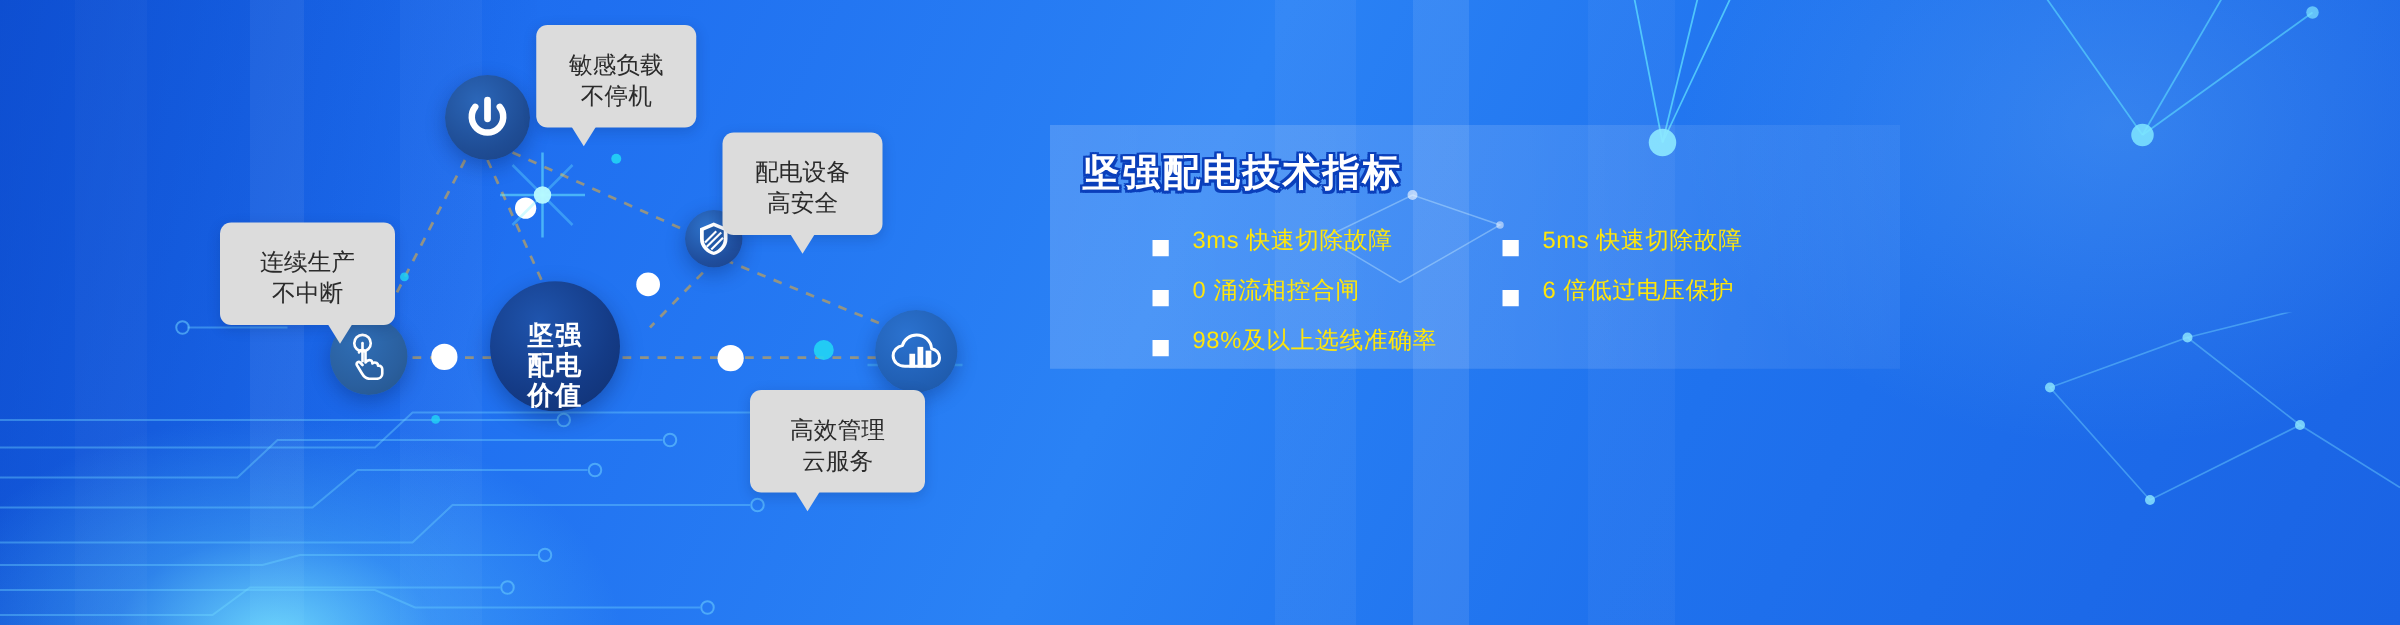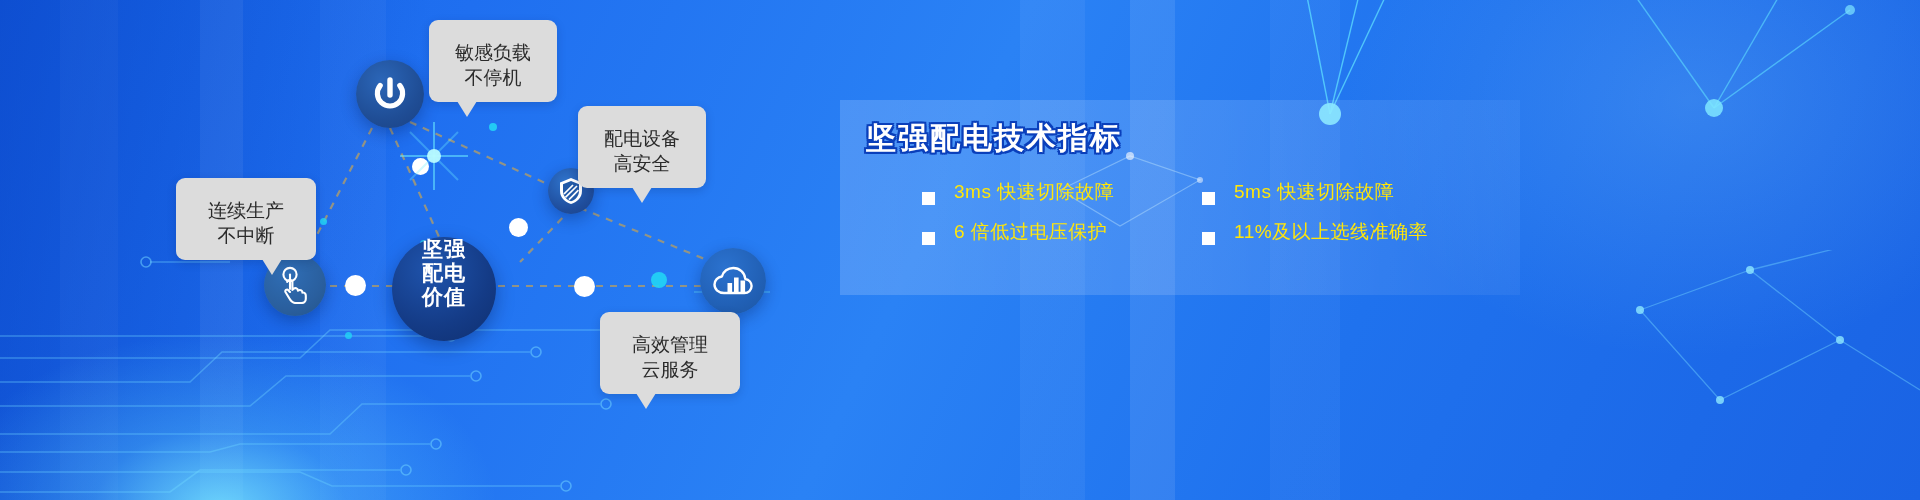--- a/index.html
+++ b/index.html
@@ -73,22 +73,22 @@
   
   .diagram { position: absolute; left: 0; top: 0; width: 840px; height: 500px; }
   .diagram svg.links { position: absolute; left: 0; top: 0; }
 
   .hub {
     position: absolute;
     width: 104px; height: 104px;
     border-radius: 50%;
     background: radial-gradient(circle at 38% 30%, #1f54ad 0%, #143b86 60%, #0f2f70 100%);
     box-shadow: 0 0 0 0 rgba(0,0,0,0.0), 0 6px 18px rgba(0,20,70,0.35);
-    display: flex; align-items: flex-start; justify-content: center;
-    left: 392px; top: 237px;
+    display: flex; align-items: flex-end; justify-content: center;
+    left: 392px; top: 225px; font-family: Liberation Serif, serif;
   }
   .hub-label {
     color: #ffffff;
     font-size: 21px;
     font-weight: bold;
     line-height: 1.14;
     text-align: center;
     letter-spacing: 1px;
     white-space: pre-line;
   }
@@ -389,22 +389,26 @@
       <span class="spec-marker"></span>
       <span class="spec-text">3ms 快速切除故障</span>
     </div>
     <div class="spec-item">
       <span class="spec-marker"></span>
       <span class="spec-text">5ms 快速切除故障</span>
     </div>
 
     <div class="spec-item">
       <span class="spec-marker"></span>
-      <span class="spec-text">6 倍低过电压保护</span>
-    </div>
-
+      <span class="spec-text">0 涌流相控合闸</span>
+    </div>
     <div class="spec-item">
       <span class="spec-marker"></span>
-      <span class="spec-text">11%及以上选线准确率</span>
+      <span class="spec-text">6 倍低过电压保护</span>
+    </div>
+
+    <div class="spec-item">
+      <span class="spec-marker"></span>
+      <span class="spec-text">98%及以上选线准确率</span>
     </div>
   </div>
 
 </div>
 
 </body></html>

